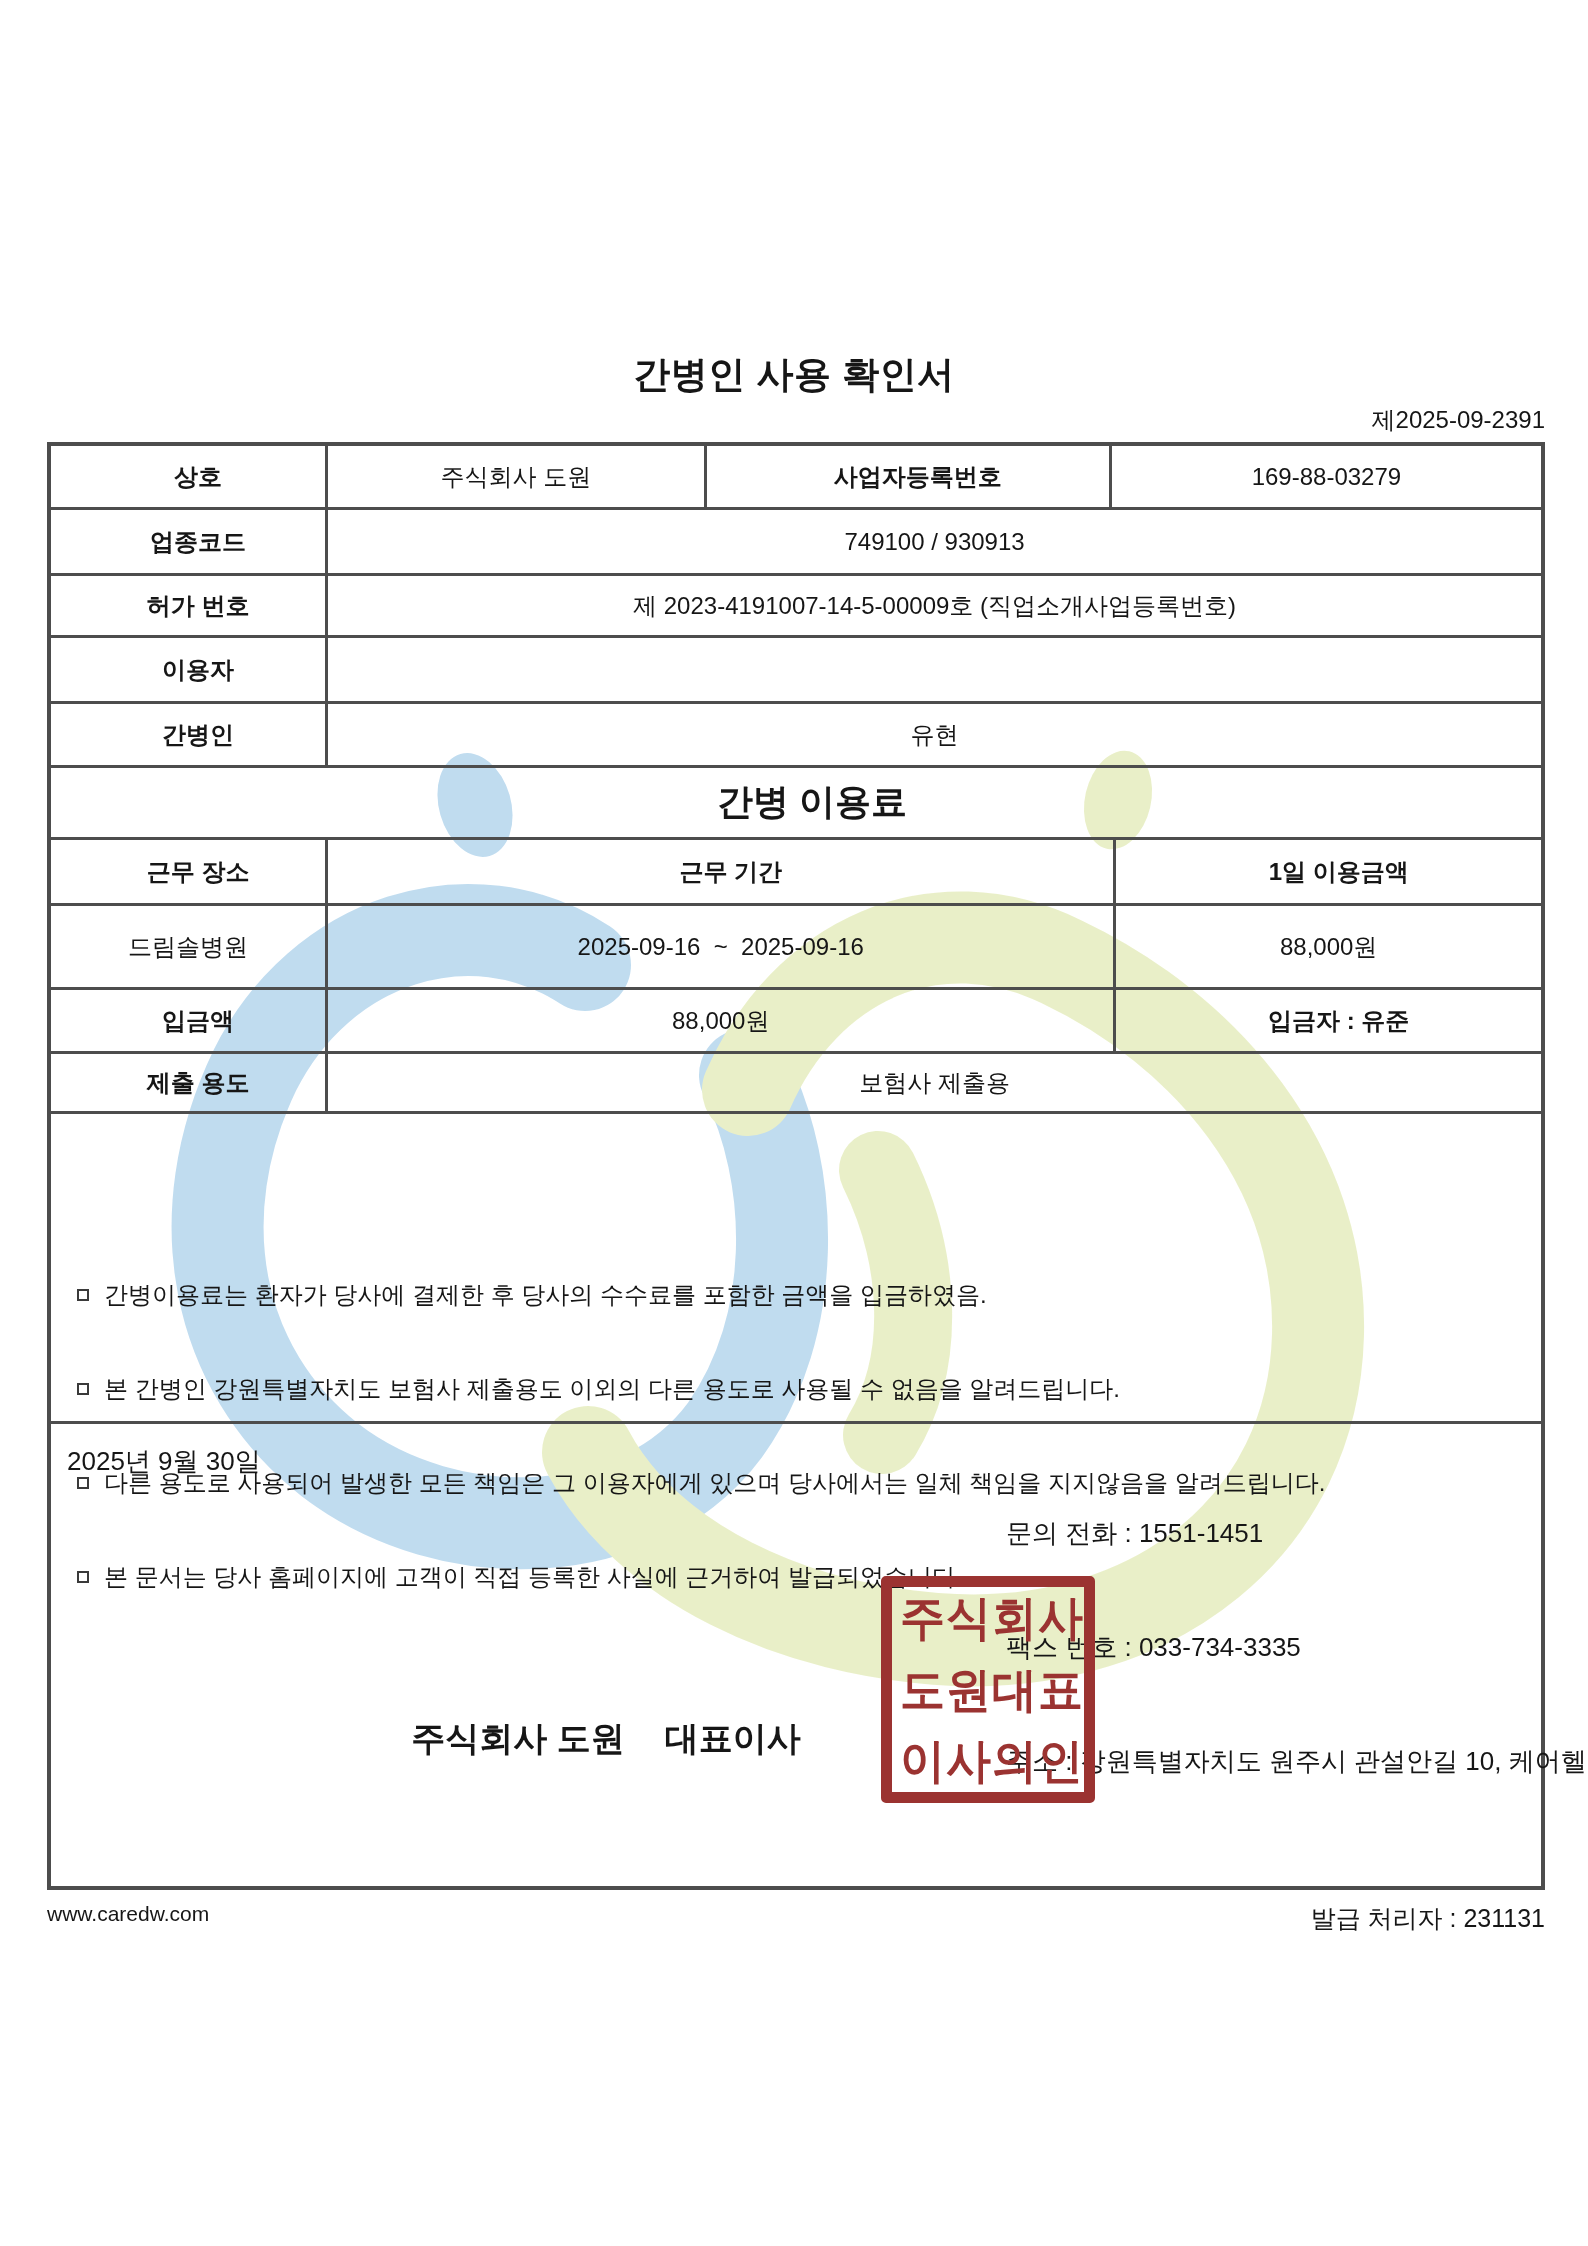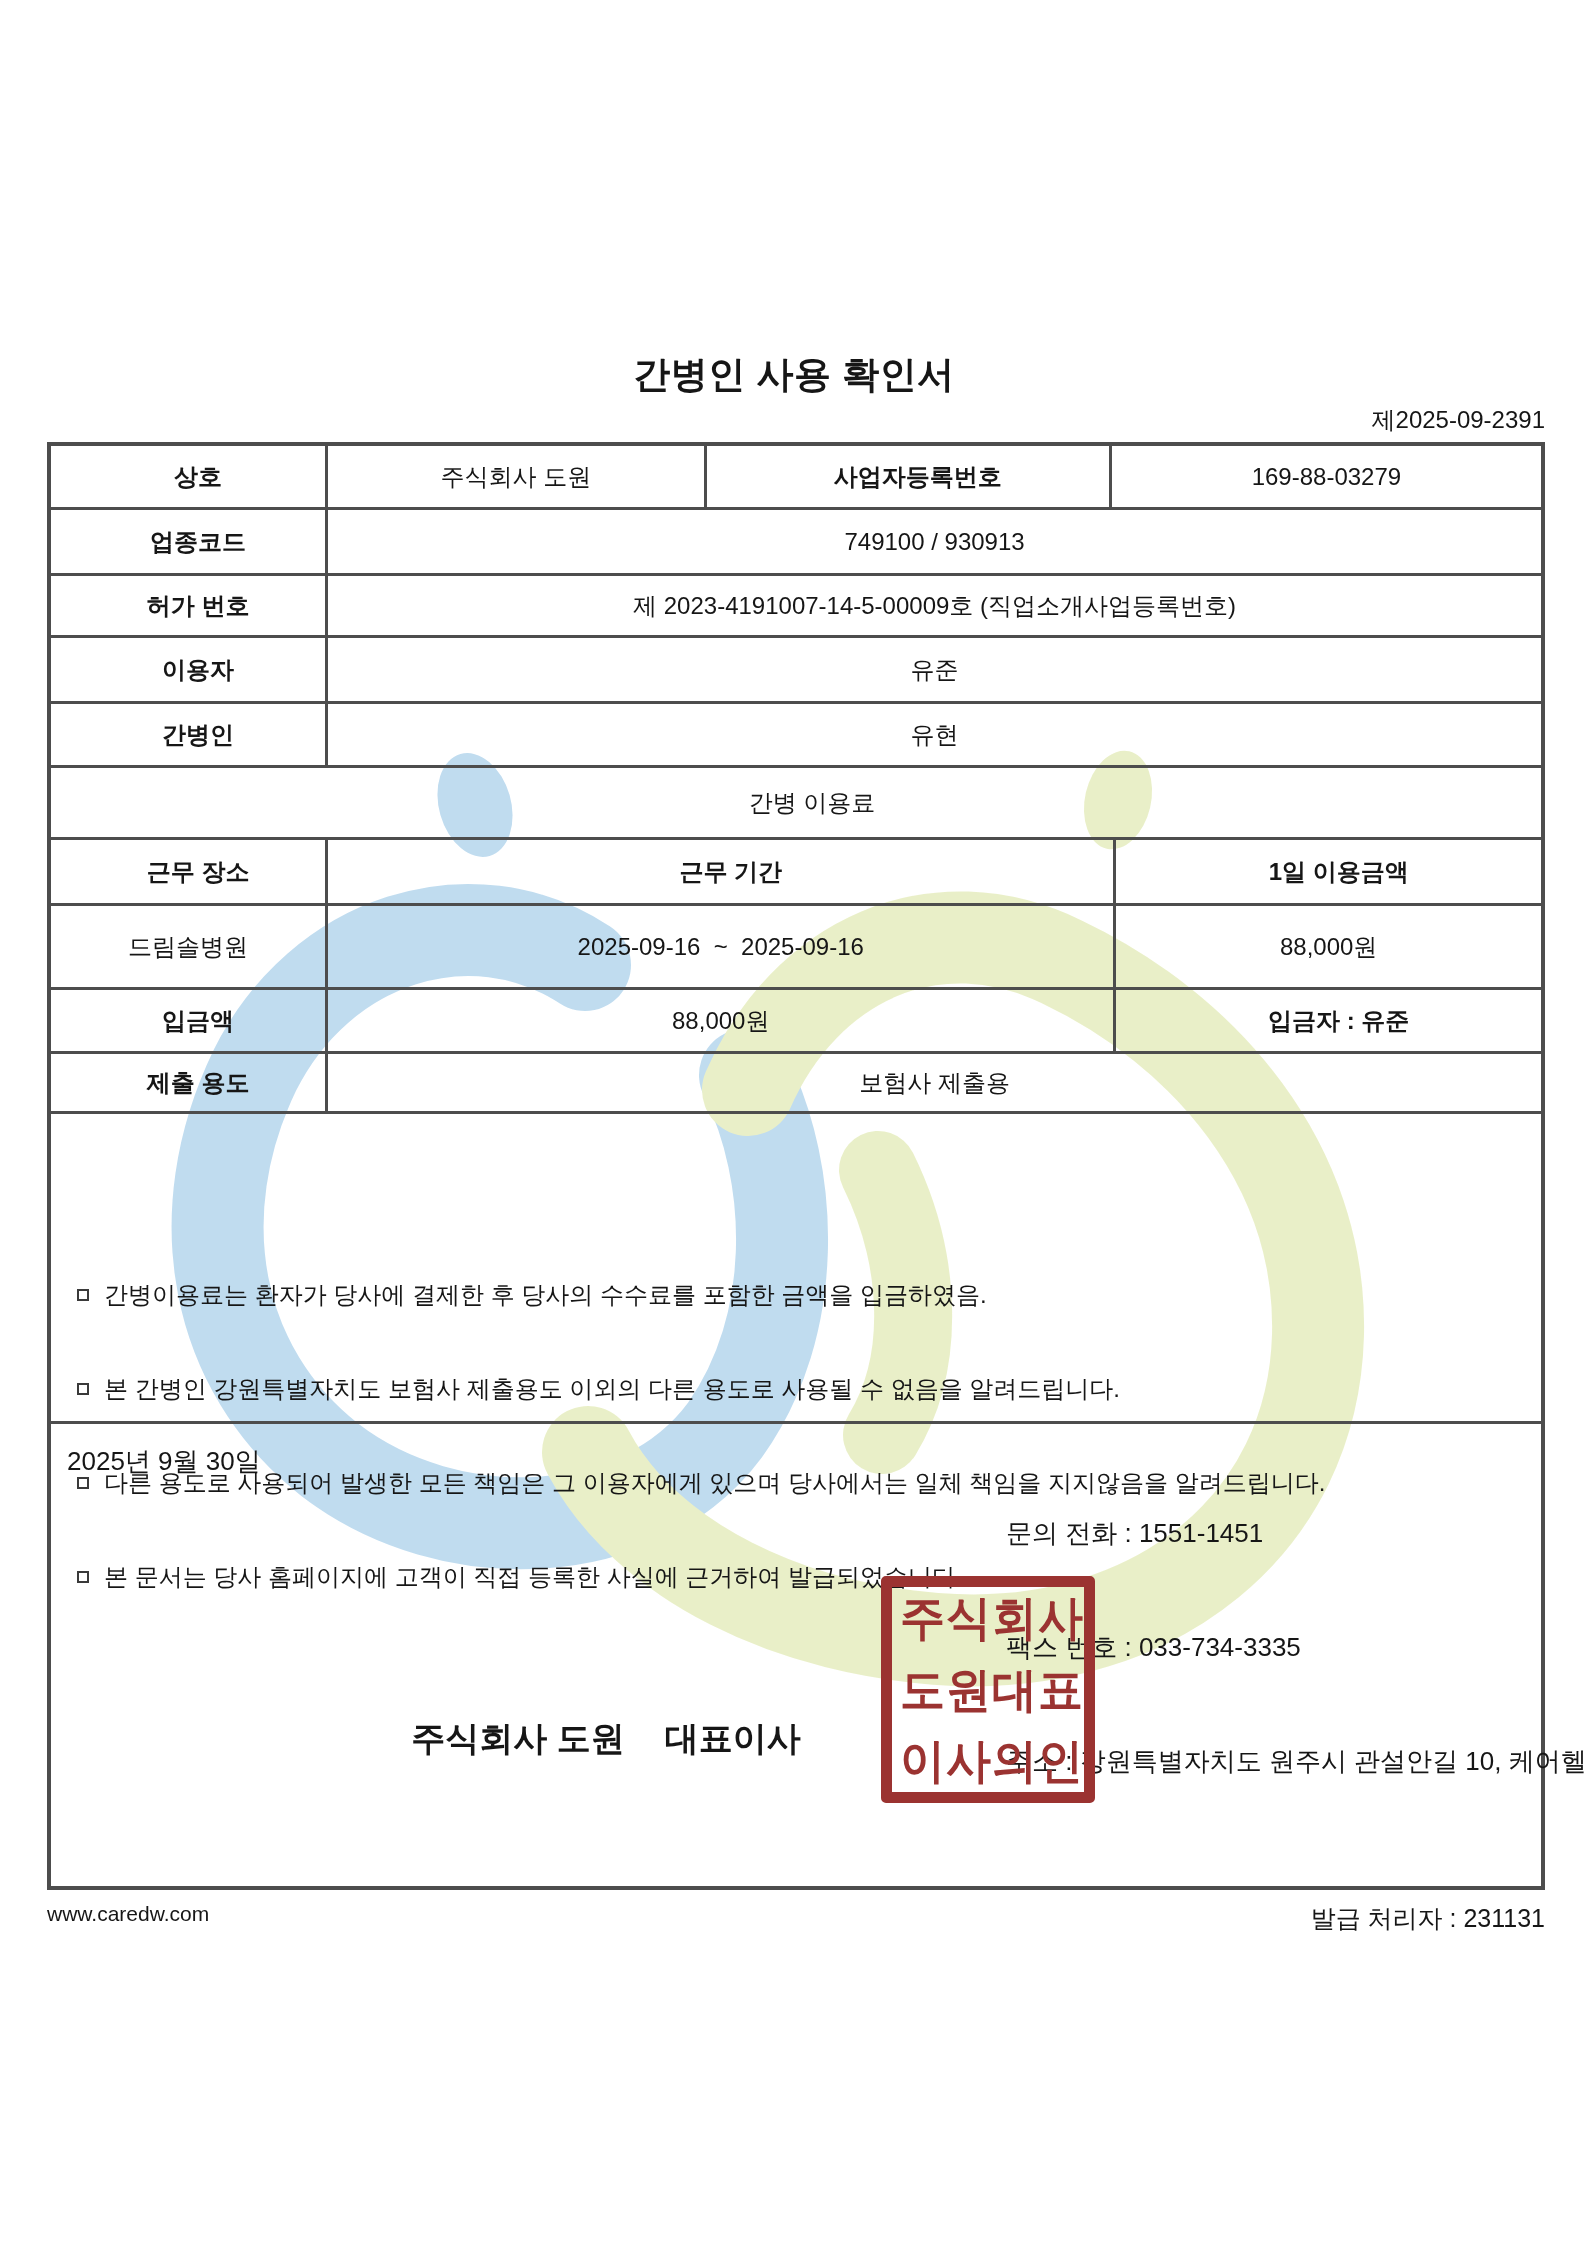--- a/index.html
+++ b/index.html
@@ -24,21 +24,21 @@
   .cell{
     display:flex;align-items:center;justify-content:center;box-sizing:border-box;
     border-right:3px solid #4d4d4d;font-size:24px;text-align:center;white-space:pre;
   }
   .cell.end{border-right:none;}
   .h{font-weight:bold;padding-left:20px;}
   .cA{width:18.6%;}
   .cB1{width:25.4%;} .cC1{width:27.2%;} .cD1{width:28.8%;}
   .cWide{width:81.4%;}
   .cB2{width:52.9%;} .cC2{width:28.5%;}
-  .fee-header{font-size:24px;font-weight:normal;padding-left:32px;}
+  .fee-header{font-size:36px;font-weight:bold;padding-left:32px;}
   
   .notes-cell{display:block;text-align:left;padding:106px 30px 0 26px;border-right:none;}
   .note{display:flex;align-items:center;height:38px;font-size:24px;white-space:pre;}
   .note .sq{width:8px;height:8px;border:2px solid #3a3a3a;margin-right:15px;flex:0 0 auto;}
   
   .bottom-cell{position:relative;border-right:none;}
   .issue-date{position:absolute;left:16px;top:20px;font-size:26px;}
   .contact{position:absolute;left:955px;top:14px;font-size:26px;line-height:38px;text-align:left;}
   .sign-line{position:absolute;left:280px;top:292px;width:550px;display:flex;justify-content:center;gap:40px;
              font-size:34px;font-weight:bold;white-space:pre;}
@@ -84,21 +84,20 @@
     <div class="cell cWide end">749100 / 930913</div>
   </div>
 
   <div class="t-row" style="height:62px;">
     <div class="cell cA h">허가 번호</div>
     <div class="cell cWide end">제 2023-4191007-14-5-00009호 (직업소개사업등록번호)</div>
   </div>
 
   <div class="t-row" style="height:66px;">
     <div class="cell cA h">이용자</div>
-    <div class="cell cWide end">유준</div>
   </div>
 
   <div class="t-row" style="height:64px;">
     <div class="cell cA h">간병인</div>
     <div class="cell cWide end">유현</div>
   </div>
 
   <div class="t-row" style="height:72px;">
     <div class="cell end fee-header" style="width:100%;">간병 이용료</div>
   </div>

